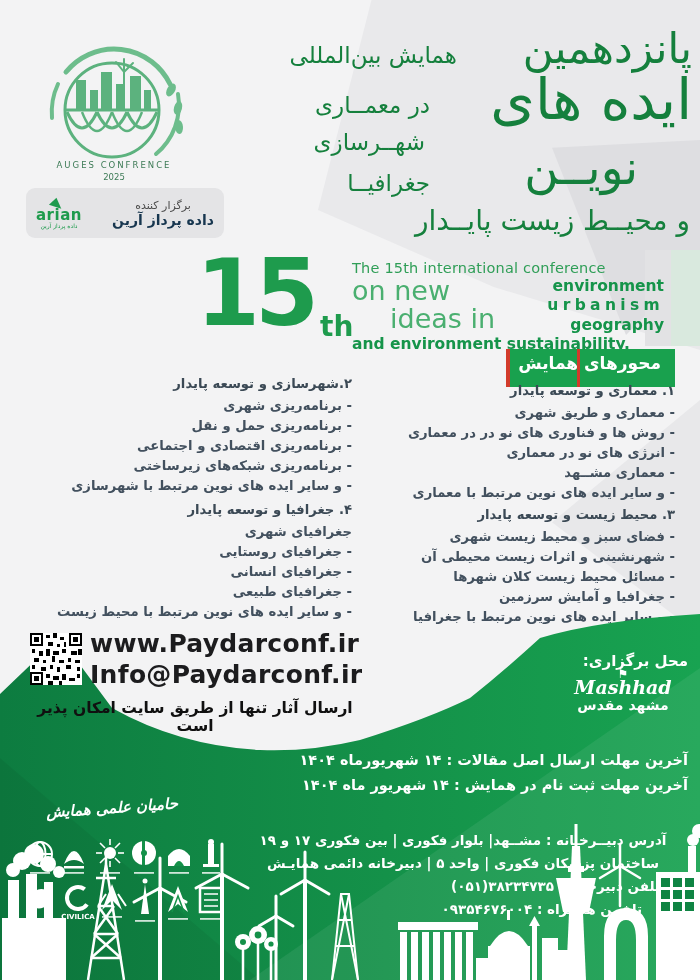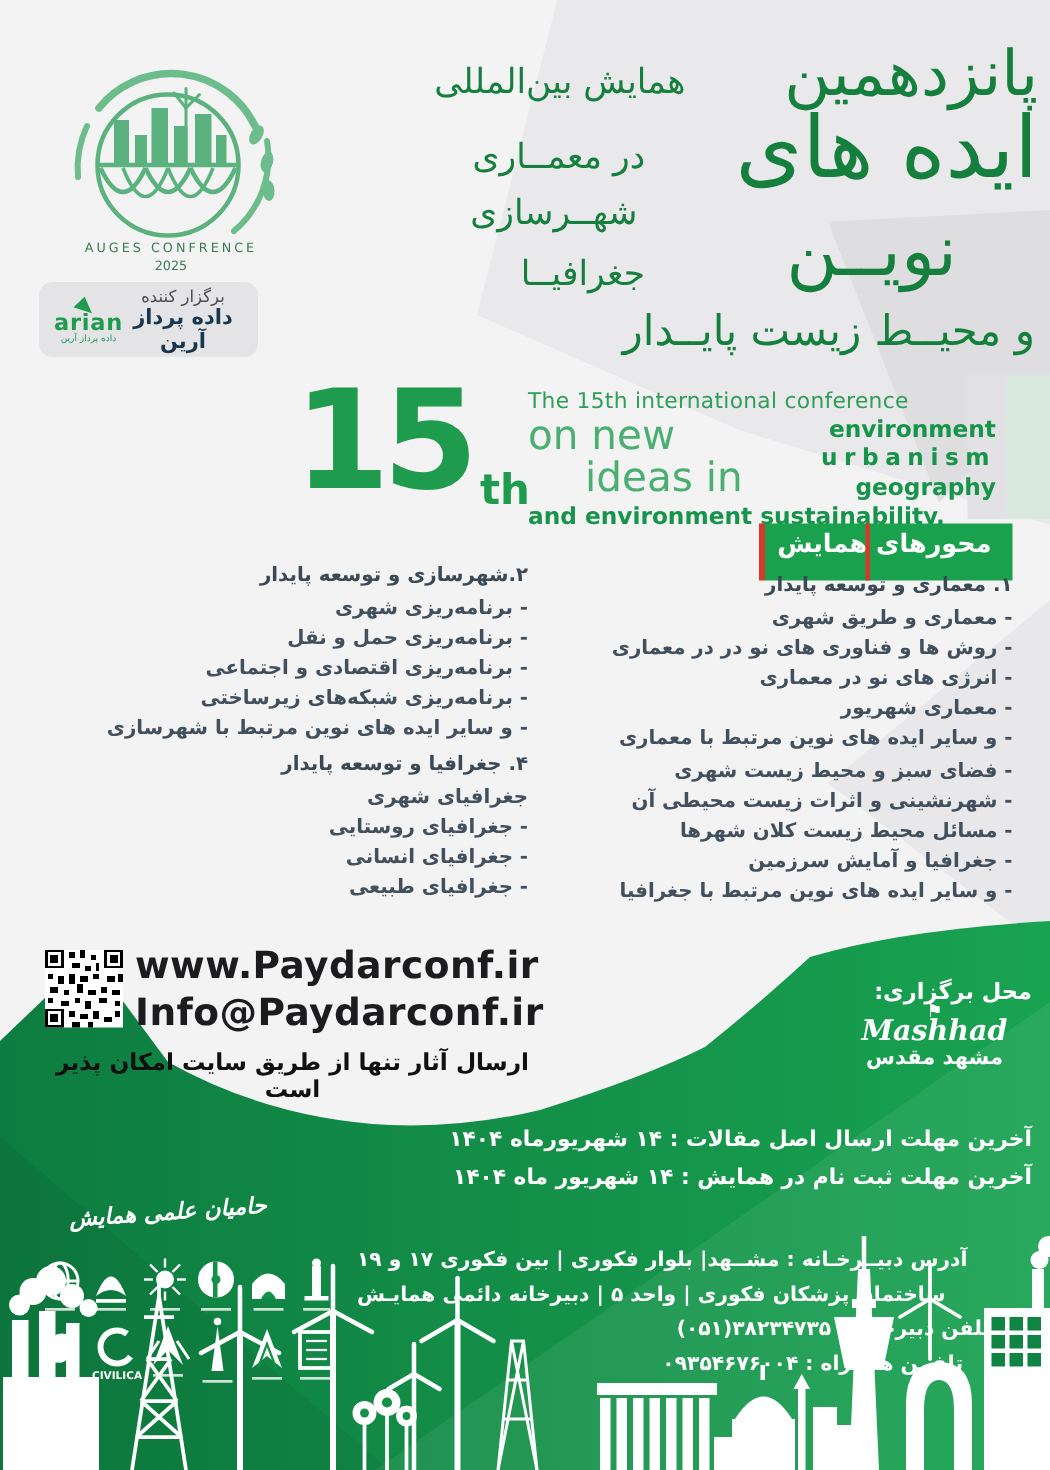--- a/index.html
+++ b/index.html
@@ -24,21 +24,21 @@
   .bigth{left:320px;top:310px;font-size:28px;font-weight:bold;color:#1e9b4d;}
   .en-block{left:352px;top:260px;width:312px;color:#2f9e57;}
   .en-l1{font-size:14.5px;letter-spacing:.2px;}
   .en-cols{display:flex;justify-content:space-between;margin-top:1px;}
   .en-left{font-size:27px;color:#4aaf70;line-height:1.05;}
   .en-left .ideas{margin-left:38px;}
   .en-right{text-align:right;color:#15944a;font-weight:bold;font-size:15.5px;line-height:1.25;}
   .en-right .urb{letter-spacing:.28em;}
   .en-l4{font-size:15.5px;font-weight:bold;color:#15944a;margin-top:0;}
   
-  .org-badge{left:26px;top:188px;width:146px;height:50px;background:#e4e4e6;
+  .org-badge{left:26px;top:188px;width:198px;height:50px;background:#e4e4e6;
     border-radius:9px;display:flex;flex-direction:row-reverse;align-items:center;
     justify-content:space-between;padding:0 10px;box-sizing:border-box;}
   .org-txt{text-align:center;direction:rtl;}
   .org-lab{font-size:11px;color:#4a4a4a;}
   .org-name{font-size:14px;font-weight:bold;color:#17364f;}
   .arian{text-align:center;line-height:1;}
   .arian .brand{color:#1e9b4d;font-weight:bold;font-size:15px;letter-spacing:.5px;}
   .arian .sub{color:#1e9b4d;font-size:6px;direction:rtl;}
   .arian .leaf{width:0;height:0;border-left:5px solid transparent;border-right:8px solid transparent;
     border-bottom:9px solid #1e9b4d;margin:0 auto 1px 14px;transform:rotate(18deg);}
@@ -61,21 +61,21 @@
   .venue{right:12px;top:652px;width:180px;text-align:right;color:#fff;direction:rtl;}
   .venue .vl{font-size:15px;font-weight:bold;}
   .mash{font-family:"DejaVu Serif",serif;font-style:italic;font-weight:bold;
     font-size:19px;direction:ltr;text-align:center;width:130px;margin:14px 0 0 18px;line-height:1;}
   .mash-fa{font-size:14px;font-weight:bold;text-align:center;width:130px;margin-left:18px;}
   .flag{width:130px;margin-left:18px;text-align:center;font-size:12px;line-height:8px;}
   .dates{right:12px;top:748px;width:440px;direction:rtl;text-align:right? ;}
   .dates div{color:#fff;font-size:14.5px;font-weight:bold;line-height:25px;white-space:nowrap;}
   .dates .yellow{color:#ffd400;}
   .addr{right:12px;top:829px;width:450px;direction:rtl;}
-  .addr div{color:#fff;font-size:13.5px;font-weight:bold;line-height:23px;white-space:nowrap;text-align:left;}
+  .addr div{color:#fff;font-size:13.5px;font-weight:bold;line-height:23px;white-space:nowrap;text-align:center;}
   .addr .ph{margin-left:0;padding-left:30px;text-align:right;margin-right:28px;}
   .addr .mb{margin-right:46px;}
   .supp-label{left:46px;top:799px;color:#fff;font-size:15px;font-weight:bold;font-style:italic;
     transform:rotate(-4deg);direction:rtl;letter-spacing:1px;}
   .dates, .addr{text-align:right;}
   svg text{font-family:"DejaVu Sans",sans-serif;}
 </style>
 </head>
 <body>
 
@@ -168,24 +168,25 @@
   </div>
 
   <div class="abs topic-label">محورهای همایش</div>
 
   <div class="abs tcol tcol-r fa">
     <div class="tsec">
       <div class="hd">۱. معماری و توسعه پایدار</div>
       <div>- معماری و طریق شهری</div>
       <div>- روش ها و فناوری های نو در در معماری</div>
       <div>- انرژی های نو در معماری</div>
-      <div>- معماری شهریور</div>
+      <div>- معماری مشــهد</div>
       <div>- و سایر ایده های نوین مرتبط با معماری</div>
     </div>
     <div class="tsec">
+      <div class="hd">۳. محیط زیست و توسعه پایدار</div>
       <div>- فضای سبز و محیط زیست شهری</div>
       <div>- شهرنشینی و اثرات زیست محیطی آن</div>
       <div>- مسائل محیط زیست کلان شهرها</div>
       <div>- جغرافیا و آمایش سرزمین</div>
       <div>- و سایر ایده های نوین مرتبط با جغرافیا</div>
     </div>
   </div>
 
   <div class="abs tcol tcol-l fa">
     <div class="tsec">
@@ -195,20 +196,21 @@
       <div>- برنامه‌ریزی اقتصادی و اجتماعی</div>
       <div>- برنامه‌ریزی شبکه‌های زیرساختی</div>
       <div>- و سایر ایده های نوین مرتبط با شهرسازی</div>
     </div>
     <div class="tsec" style="margin-top:4px;">
       <div class="hd">۴. جغرافیا و توسعه پایدار</div>
       <div>جغرافیای شهری</div>
       <div>- جغرافیای روستایی</div>
       <div>- جغرافیای انسانی</div>
       <div>- جغرافیای طبیعی</div>
+      <div>- و سایر ایده های نوین مرتبط با محیط زیست</div>
     </div>
   </div>
 
   <svg class="abs" style="left:0;top:598px;" width="700" height="382" viewBox="0 0 700 382">
     <defs>
       <linearGradient id="g1" x1="0" y1="0" x2="1" y2="0">
         <stop offset="0" stop-color="#0d7c40"></stop>
         <stop offset="0.55" stop-color="#149149"></stop>
         <stop offset="1" stop-color="#18a351"></stop>
       </linearGradient>

